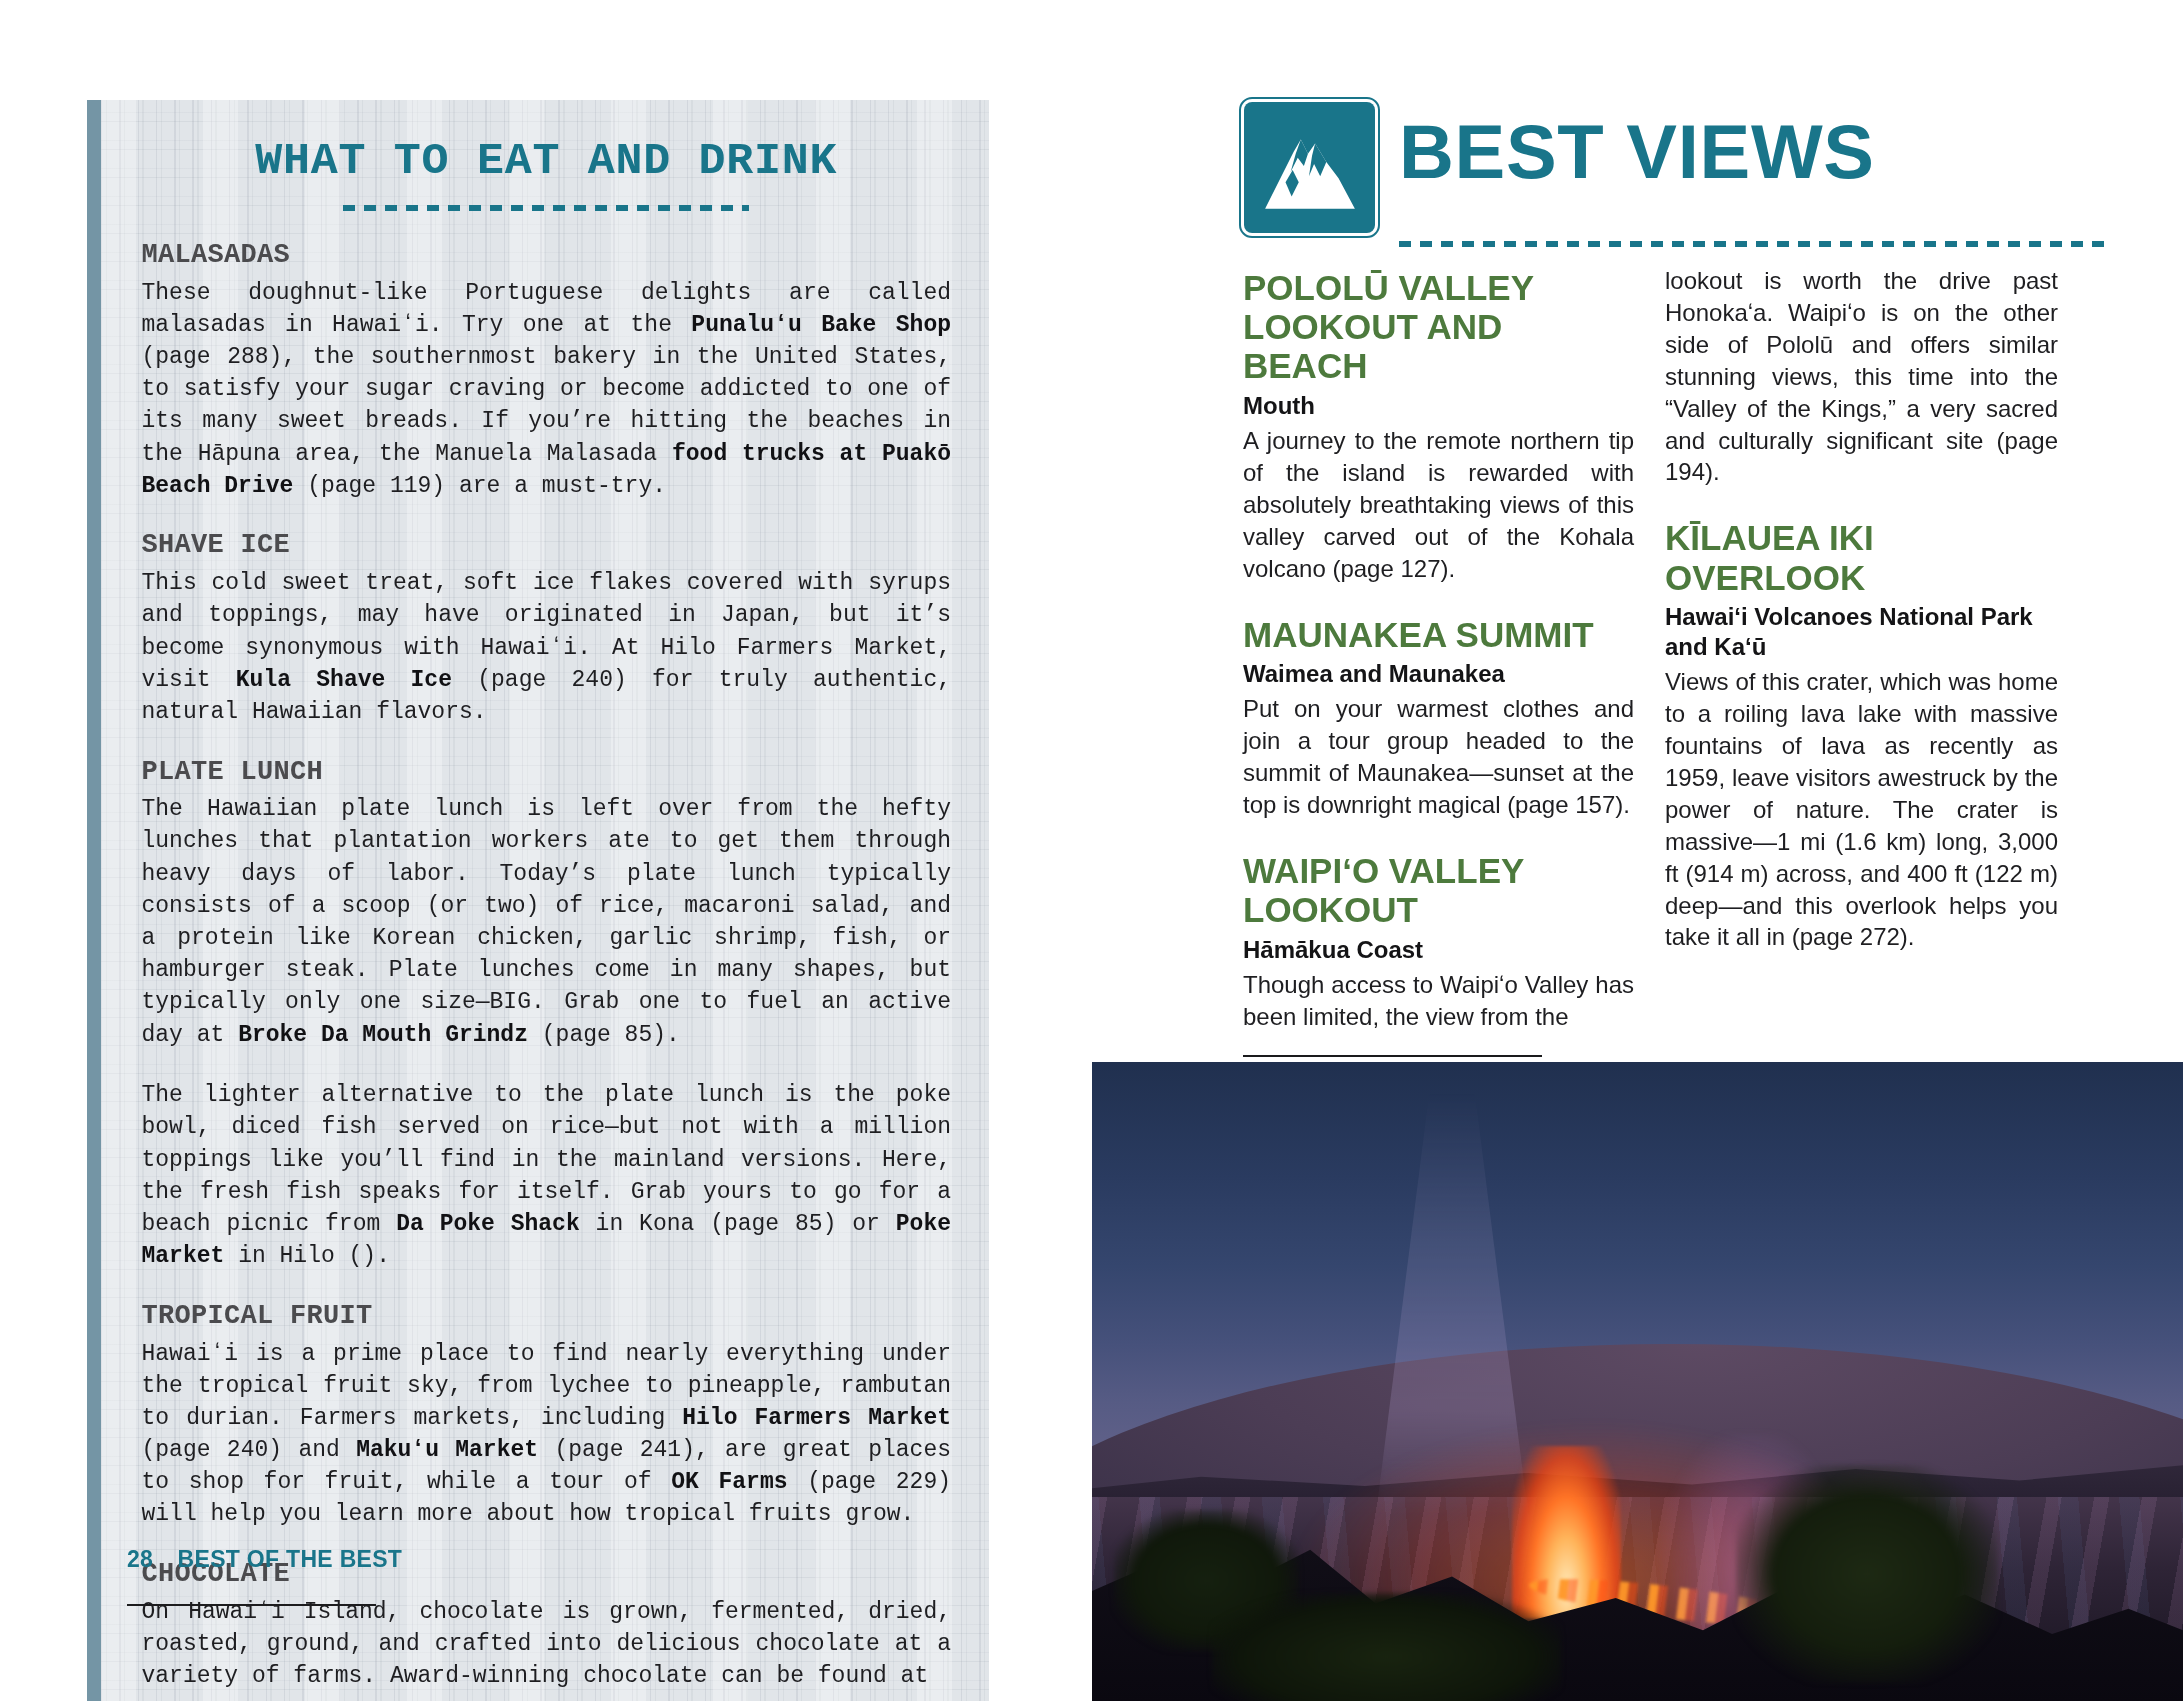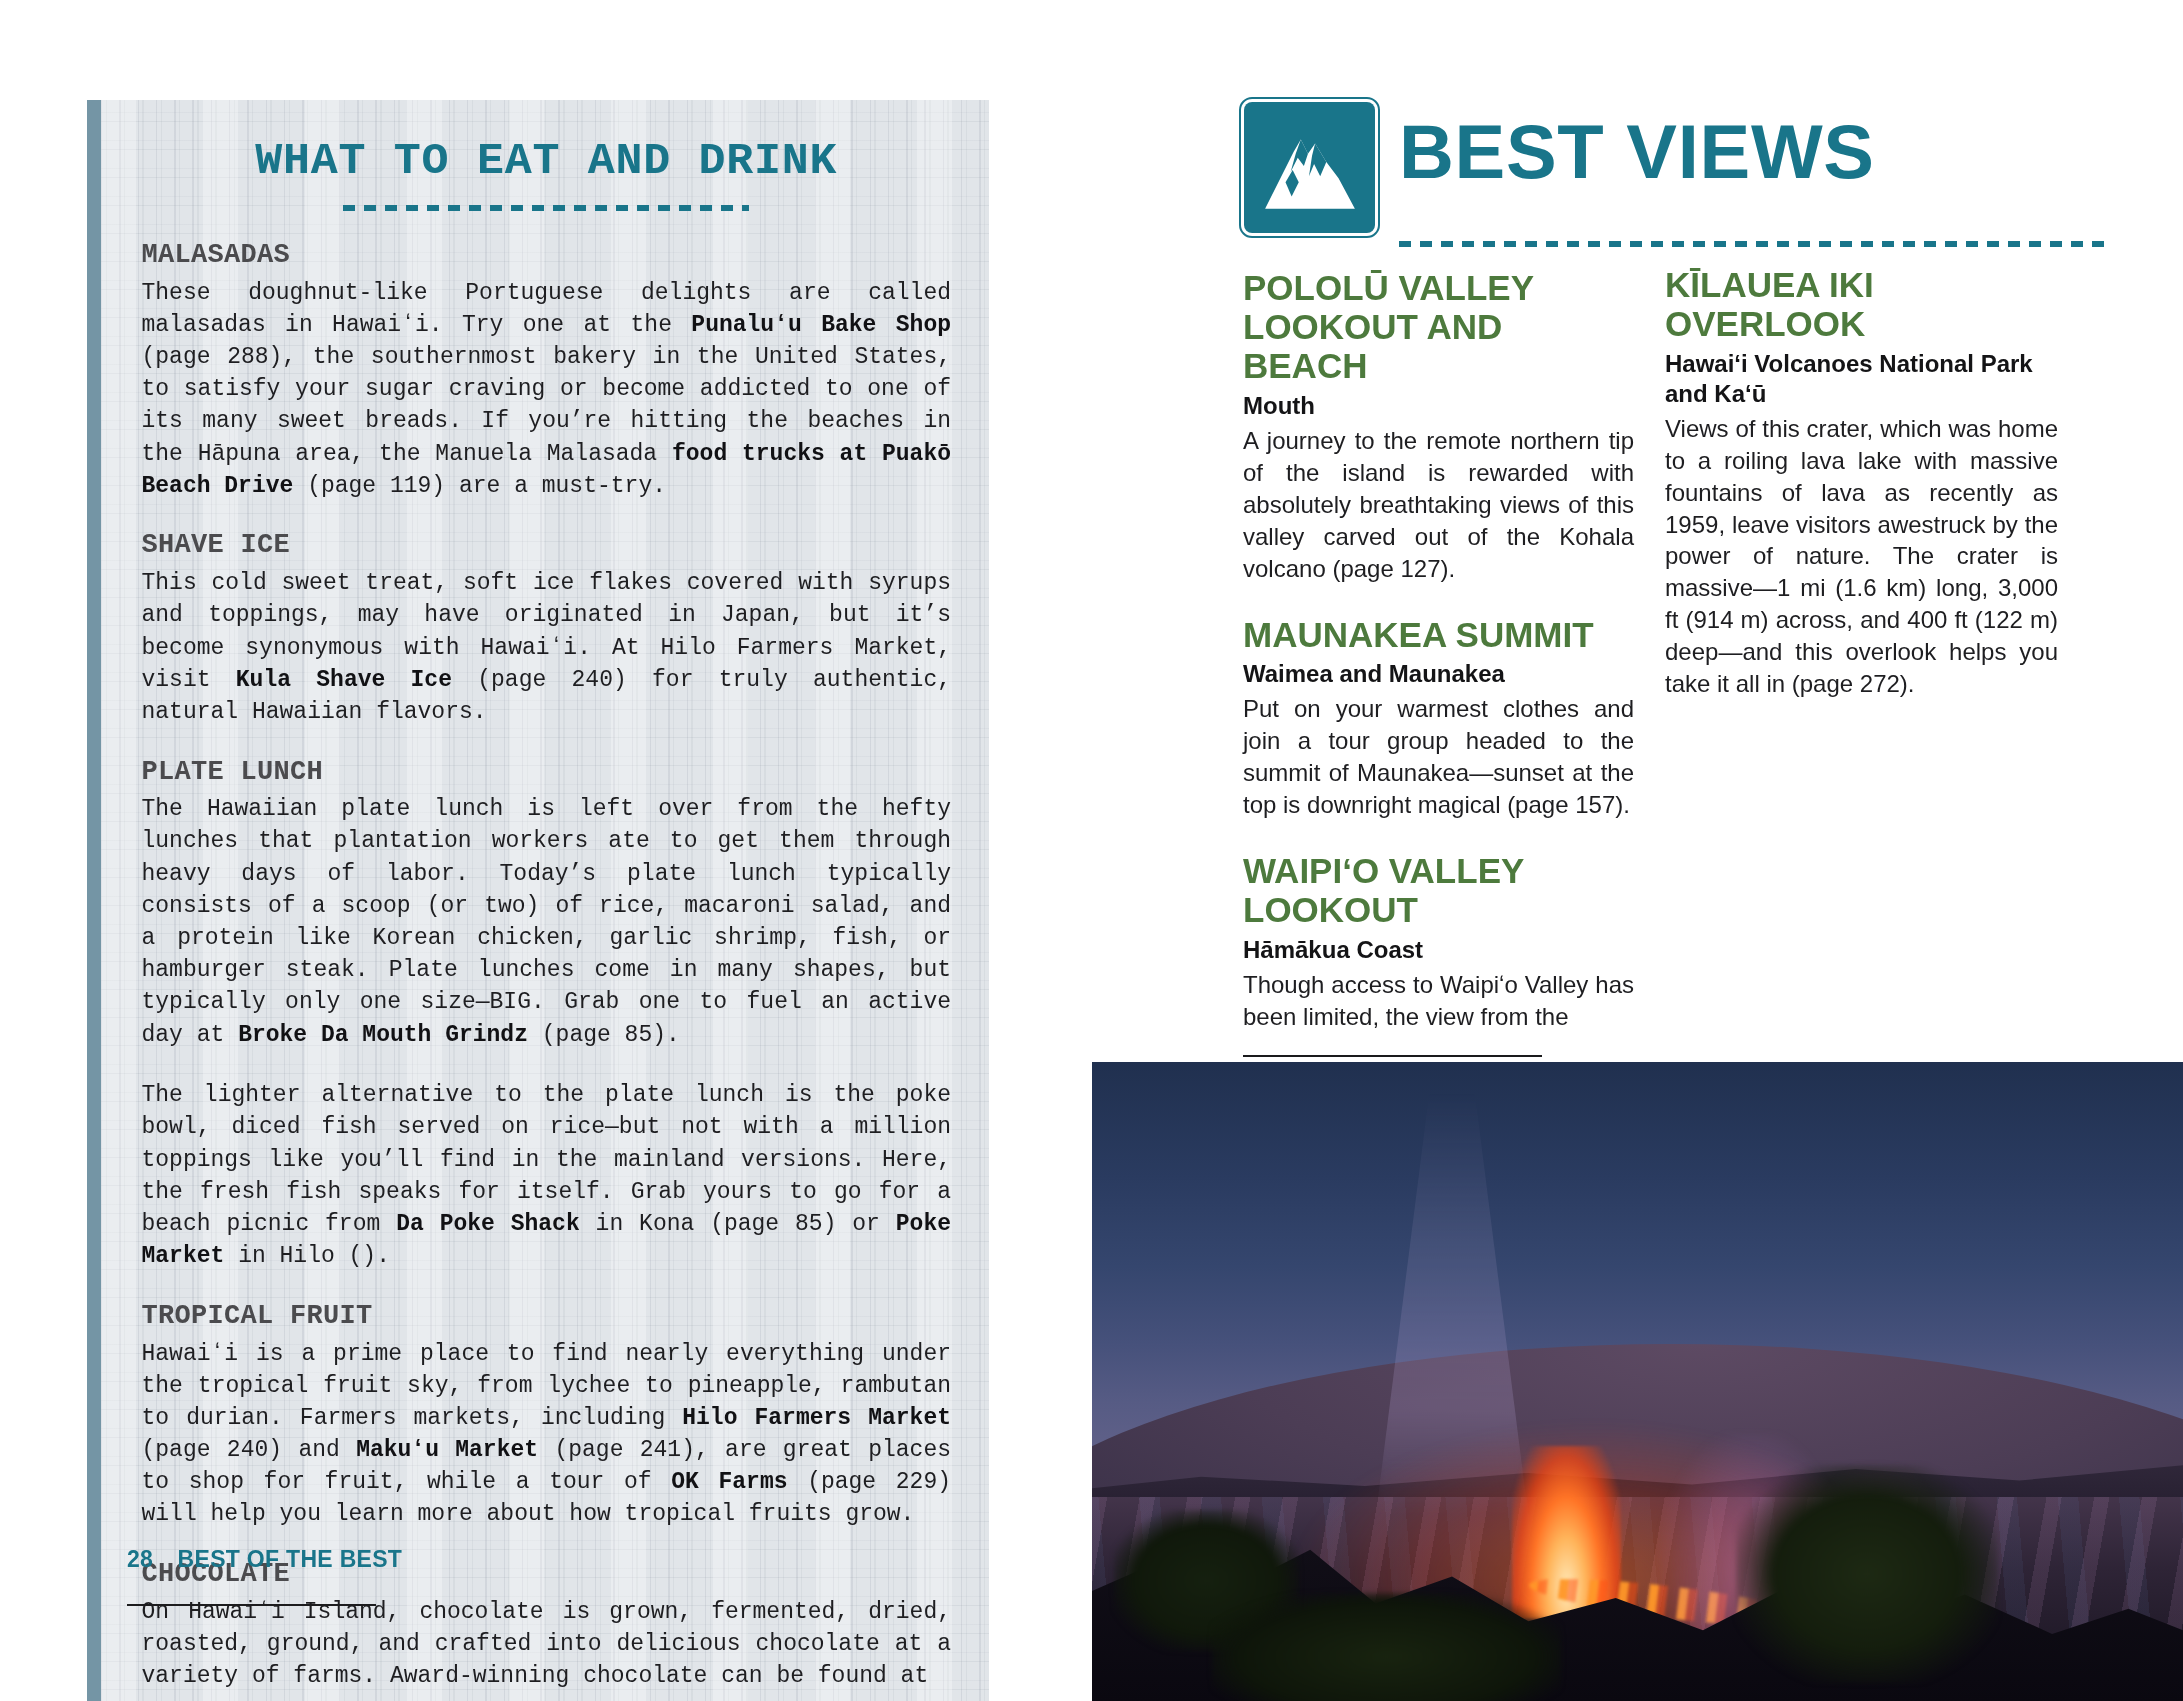--- a/index.html
+++ b/index.html
@@ -154,20 +154,21 @@
       <p class="art-p">Put on your warmest clothes and join a tour group headed to the summit of Maunakea—sunset at the top is downright magical (page 157).</p>
     </div>
     <div class="art">
       <h3 class="art-h">WAIPIʻO VALLEY LOOKOUT</h3>
       <div class="art-loc">Hāmākua Coast</div>
       <p class="art-p">Though access to Waipiʻo Valley has been limited, the view from the</p>
     </div>
   </div>
 
   <div class="col col2">
+    <p class="cont-p">lookout is worth the drive past Honokaʻa. Waipiʻo is on the other side of Pololū and offers similar stunning views, this time into the “Valley of the Kings,” a very sacred and culturally significant site (page 194).</p>
     <div class="art">
       <h3 class="art-h">KĪLAUEA IKI OVERLOOK</h3>
       <div class="art-loc">Hawaiʻi Volcanoes National Park and Kaʻū</div>
       <p class="art-p">Views of this crater, which was home to a roiling lava lake with massive fountains of lava as recently as 1959, leave visitors awestruck by the power of nature. The crater is massive—1 mi (1.6 km) long, 3,000 ft (914 m) across, and 400 ft (122 m) deep—and this overlook helps you take it all in (page 272).</p>
     </div>
   </div>
 
   <div class="caption-wrap">
     <div class="caption-rule"></div>
     <div class="caption-text">Mauna Loa and Kīlauea eruption</div>

